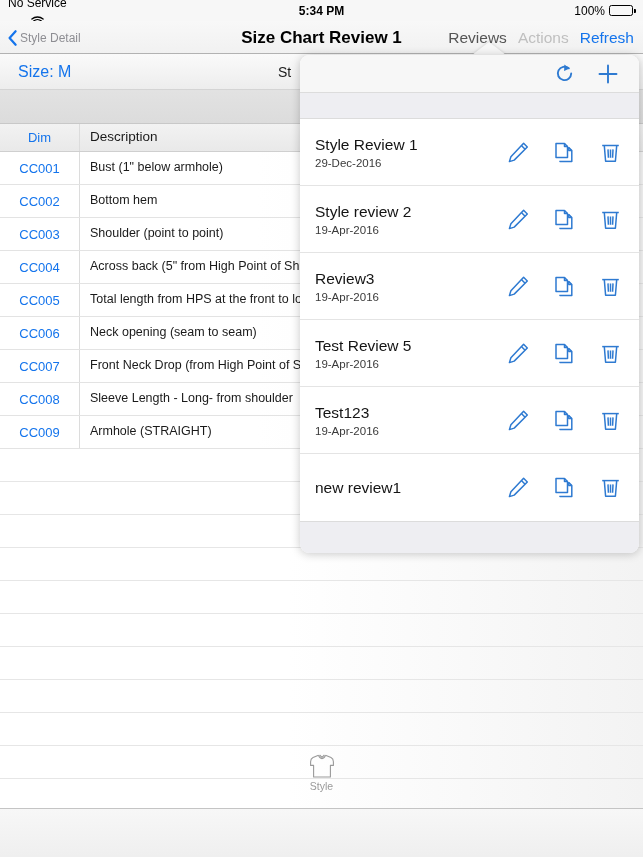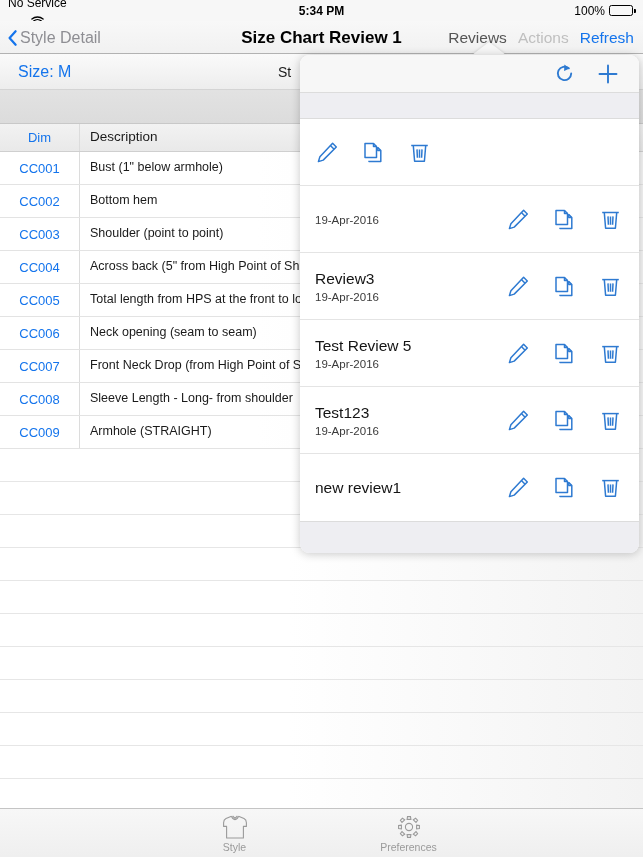--- a/index.html
+++ b/index.html
@@ -30,21 +30,21 @@
 
   
   .navbar {
     position:absolute; top:21px; left:0; width:643px; height:33px;
     background:linear-gradient(to bottom,#f8f8f8,#f1f1f1);
     border-bottom:1px solid #b2b2b2;
   }
   .nav-back {
     position:absolute; left:8px; top:0; height:33px;
     display:flex; align-items:center; gap:3px;
-    font-size:16px; color:#8e8e93;
+    font-size:12px; color:#8e8e93;
   }
   .chev-left {
     width:9px; height:16px; position:relative; top:0px;
   }
   .nav-title {
     position:absolute; left:0; width:643px; height:33px;
     display:flex; align-items:center; justify-content:center;
     font-size:17px; font-weight:bold; color:#000;
   }
   .nav-right {
@@ -162,21 +162,21 @@
     width:100%; height:41px;
     background:#eeeef2;
     border-top:1px solid #dcdcdc;
   }
 
   
   .tabbar {
     position:absolute; bottom:0; left:0; width:643px; height:49px;
     background:linear-gradient(to bottom,#f7f7f7,#efefef);
     border-top:1px solid #c4c4c4;
-    display:flex; align-items:center; justify-content:center; gap:82px;
+    display:flex; align-items:center; justify-content:center; gap:82px;flex-direction:column;
   }
   .tab-item {
     width:92px; display:flex; flex-direction:column;
     align-items:center; justify-content:center; gap:1px;
   }
   .tab-label { font-size:10.5px; color:#9a9a9a; }
 
   svg { display:block; }
 </style>
 </head>
@@ -309,20 +309,24 @@
       </span>
       <span>
         <svg width="22" height="22" viewBox="0 0 22 22">
           <path d="M11 2.5 V19.5 M2.5 11 H19.5" stroke="#2e7ad1" stroke-width="1.9" stroke-linecap="round"></path>
         </svg>
       </span>
     </div>
     <div class="pop-subbar"></div>
     <div class="pop-list" id="pop-list">
         <div class="pop-row">
+          <div class="pop-texts">
+            <div class="pop-name">Style Review 1</div>
+            <div class="pop-date">29-Dec-2016</div>
+          </div>
           <div class="pop-actions">
             <span>
               <svg width="25" height="25" viewBox="0 0 25 25">
                 <g stroke="#2e7ad1" stroke-width="1.5" fill="none" stroke-linejoin="round">
                   <path d="M17.6 3.3 L21.3 7.0 L8.2 20.1 L3.4 21.6 L4.9 16.8 Z"></path>
                   <path d="M15.4 5.5 L19.1 9.2"></path>
                 </g>
               </svg>
             </span>
             <span>
@@ -341,20 +345,21 @@
                   <path d="M4.2 5.6 L20.8 5.6"></path>
                   <path d="M6.3 5.6 L7.6 21.3 L17.4 21.3 L18.7 5.6"></path>
                   <path d="M10.0 9.4 L10.4 17.8 M12.5 9.4 L12.5 17.8 M15.0 9.4 L14.6 17.8"></path>
                 </g>
               </svg>
             </span>
           </div>
         </div>
         <div class="pop-row">
           <div class="pop-texts">
+            <div class="pop-name">Style review 2</div>
             <div class="pop-date">19-Apr-2016</div>
           </div>
           <div class="pop-actions">
             <span>
               <svg width="25" height="25" viewBox="0 0 25 25">
                 <g stroke="#2e7ad1" stroke-width="1.5" fill="none" stroke-linejoin="round">
                   <path d="M17.6 3.3 L21.3 7.0 L8.2 20.1 L3.4 21.6 L4.9 16.8 Z"></path>
                   <path d="M15.4 5.5 L19.1 9.2"></path>
                 </g>
               </svg>

